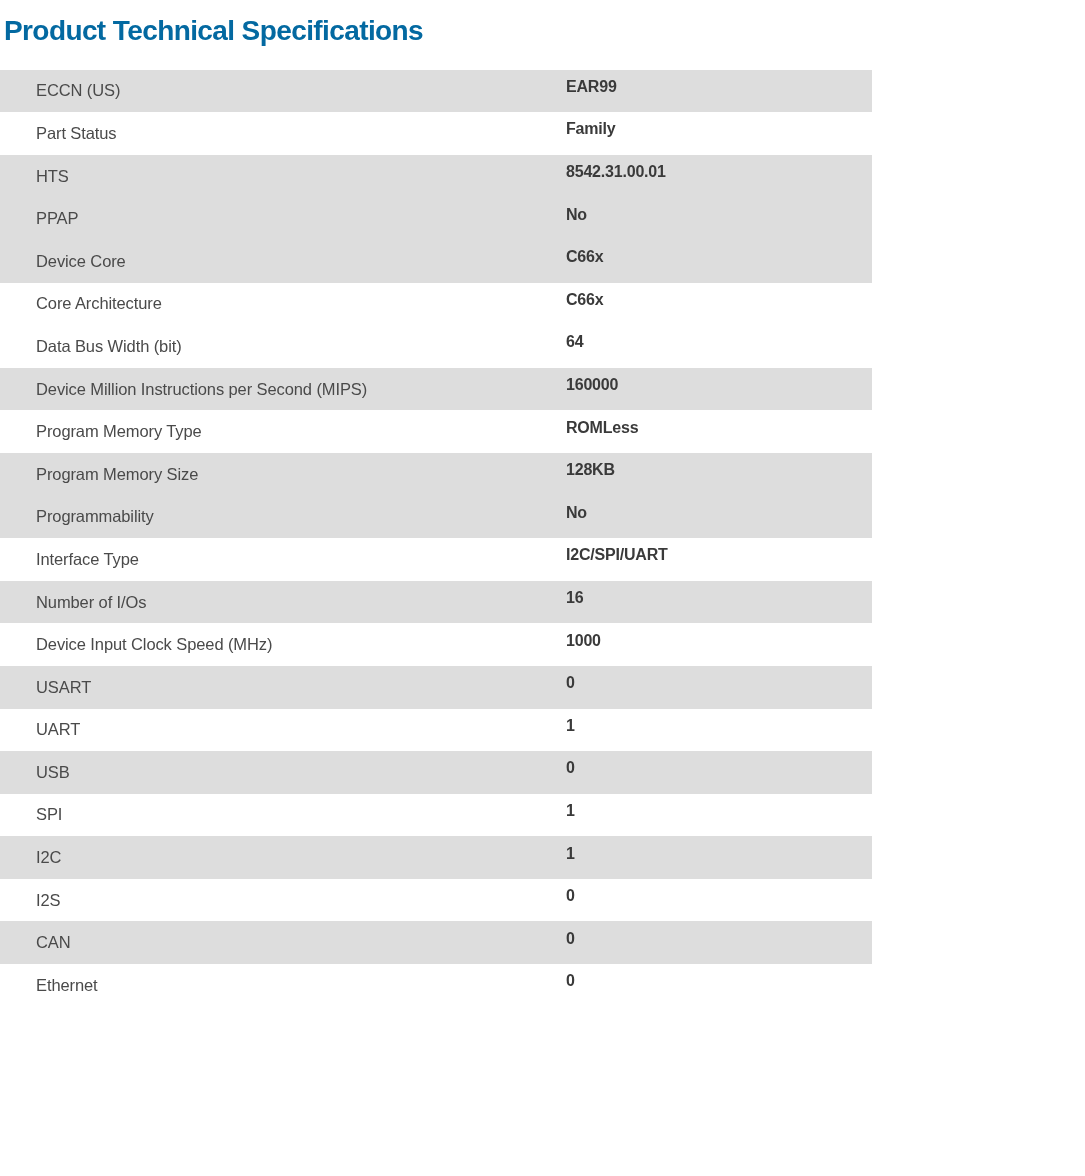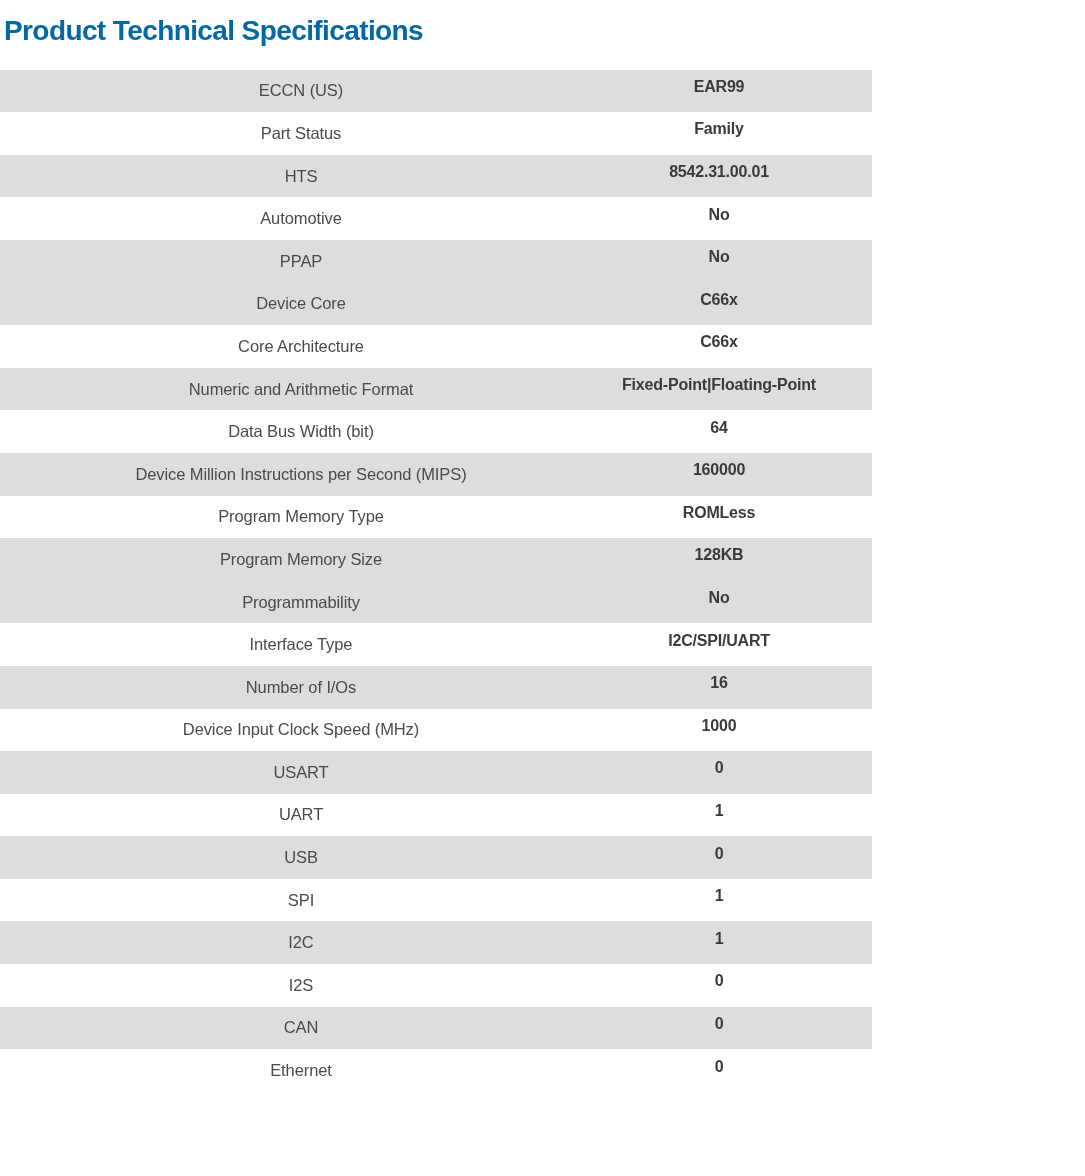--- a/index.html
+++ b/index.html
@@ -24,21 +24,20 @@
     color: #0369a1;
     letter-spacing: -0.6px;
     padding: 14px 0 0 4px;
     margin: 0 0 22px 0;
     line-height: 1.2;
   }
   .spec-table {
     width: 872px;
     border-collapse: collapse;
     table-layout: fixed;
-    text-align: center;
   }
   .spec-row {
     height: 42.6px;
   }
   .spec-row.alt {
     background: #dddddd;
   }
   .spec-row.plain {
     background: #ffffff;
   }
@@ -75,39 +74,31 @@
         <td class="spec-value">EAR99</td>
       </tr>
       <tr class="spec-row plain">
         <td class="spec-label">Part Status</td>
         <td class="spec-value">Family</td>
       </tr>
       <tr class="spec-row alt">
         <td class="spec-label">HTS</td>
         <td class="spec-value">8542.31.00.01</td>
       </tr>
-      <tr class="spec-row plain">
-        <td class="spec-label">Automotive</td>
-        <td class="spec-value">No</td>
-      </tr>
       <tr class="spec-row alt">
         <td class="spec-label">PPAP</td>
         <td class="spec-value">No</td>
       </tr>
       <tr class="spec-row alt">
         <td class="spec-label">Device Core</td>
         <td class="spec-value">C66x</td>
       </tr>
       <tr class="spec-row plain">
         <td class="spec-label">Core Architecture</td>
         <td class="spec-value">C66x</td>
-      </tr>
-      <tr class="spec-row alt">
-        <td class="spec-label">Numeric and Arithmetic Format</td>
-        <td class="spec-value">Fixed-Point|Floating-Point</td>
       </tr>
       <tr class="spec-row plain">
         <td class="spec-label">Data Bus Width (bit)</td>
         <td class="spec-value">64</td>
       </tr>
       <tr class="spec-row alt">
         <td class="spec-label">Device Million Instructions per Second (MIPS)</td>
         <td class="spec-value">160000</td>
       </tr>
       <tr class="spec-row plain">

